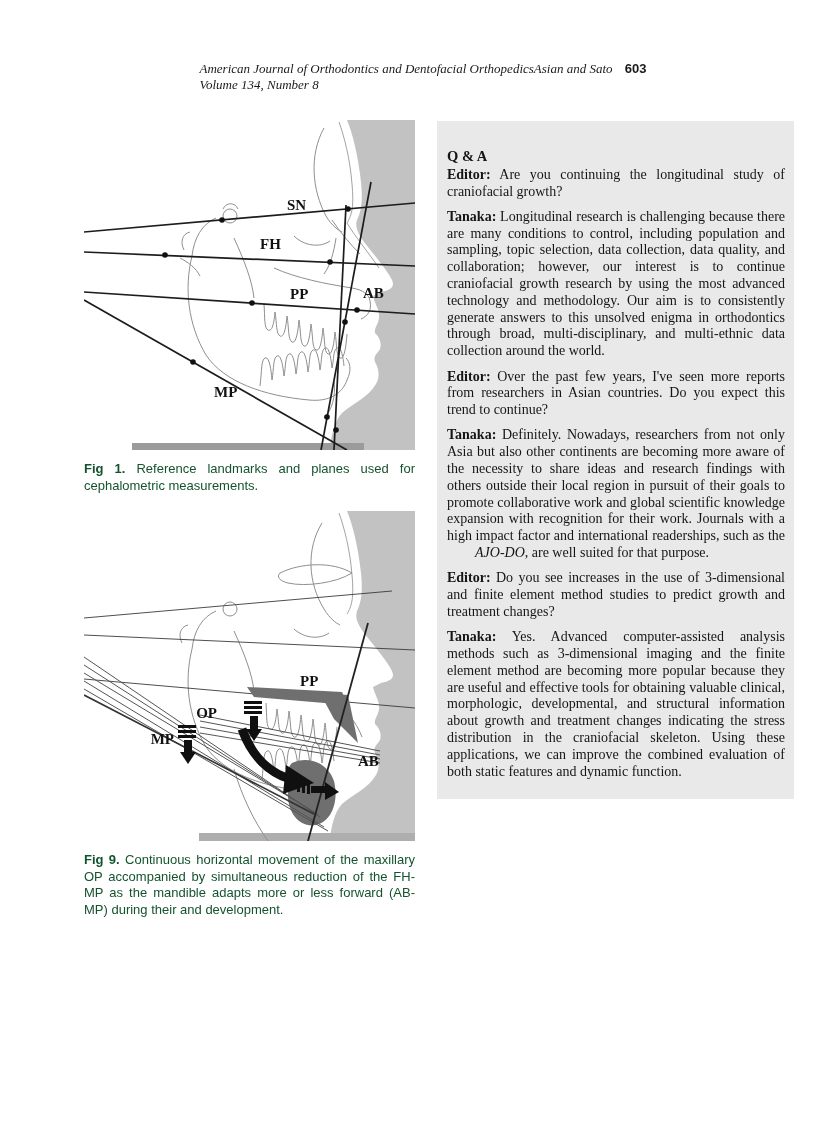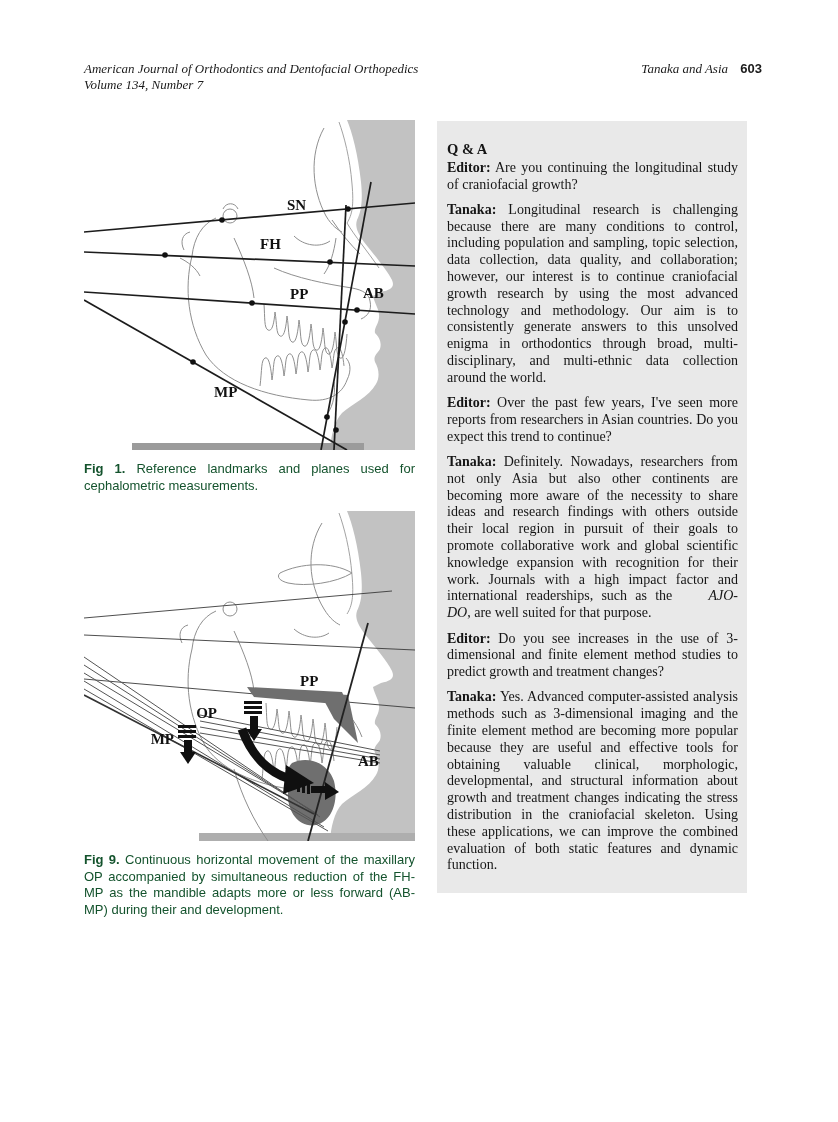--- a/index.html
+++ b/index.html
@@ -1,35 +1,35 @@
 <!DOCTYPE html>
 <html><head>
 <meta charset="utf-8">
 <style>
   html,body{margin:0;padding:0;background:#ffffff;}
   .page{position:relative;width:838px;height:1122px;background:#ffffff;overflow:hidden;
         font-family:"Liberation Serif",serif;color:#1a1a1a;}
   
   .hdr{position:absolute;top:61px;left:84px;right:76px;display:flex;
-       justify-content:space-between;align-items:flex-start;font-size:13px;}
+       justify-content:center;align-items:flex-start;font-size:13px;}
   .hdr-left{font-style:italic;line-height:16px;}
   .hdr-right{white-space:nowrap;}
   .hdr-right .authors{font-style:italic;}
   .hdr-right .pnum{font-weight:bold;font-family:"Liberation Sans",sans-serif;margin-left:9px;font-size:13px;}
   
   .left-col{position:absolute;left:84px;top:120px;width:331px;}
   figure{margin:0;padding:0;}
   figure svg{display:block;background:#ffffff;}
   .caption{font-family:"Liberation Sans",sans-serif;font-size:13px;line-height:16.5px;
            color:#14532d;text-align:justify;margin-top:11px;}
   .caption .figlab{font-weight:bold;}
   .fig5-block{margin-top:17px;}
   
-  .qa-box{position:absolute;left:437px;top:121px;width:310px;box-sizing:border-box;
-          background:#e9e9e9;padding:20px 9px 11px 10px;font-size:14px;line-height:16.8px;
+  .qa-box{position:absolute;left:437px;top:121px;width:357px;box-sizing:border-box;
+          background:#e9e9e9;padding:27px 9px 11px 10px;font-size:14px;line-height:16.8px;
           text-align:justify;color:#151515;}
   .qa-box h2{font-size:14.5px;margin:0 0 2px 0;font-weight:bold;}
   .qa-box p{margin:0 0 8.5px 0;}
   .qa-box p:last-child{margin-bottom:8px;}
   .speaker{font-weight:bold;}
   .qa-box em{margin-left:28px;}
   
   .plane-label{font-family:"Liberation Serif",serif;font-weight:bold;font-size:15px;fill:#111;}
   .trace{fill:none;stroke:#8f8f8f;stroke-width:1;}
   .trace2{fill:none;stroke:#a3a3a3;stroke-width:1;}
@@ -41,24 +41,24 @@
   .arrowfill{fill:#101010;}
 </style>
 </head>
 <body>
 
 <div class="page">
 
   <div class="hdr">
     <div class="hdr-left">
       <div>American Journal of Orthodontics and Dentofacial Orthopedics</div>
-      <div>Volume 134, Number 7</div>
+      <div>Volume 134, Number 8</div>
     </div>
     <div class="hdr-right">
-      <span class="authors">Tanaka and Asia</span>
+      <span class="authors">Asian and Sato</span>
       <span class="pnum">603</span>
     </div>
   </div>
 
   <div class="left-col">
 
     <figure>
       <svg width="331" height="330" viewBox="0 0 331 330">
 
         <path fill="#c2c2c2" d="M263,0 C268,12 274,34 277,62 C279,82 277,92 273,100 C271,106 273,112 280,122

